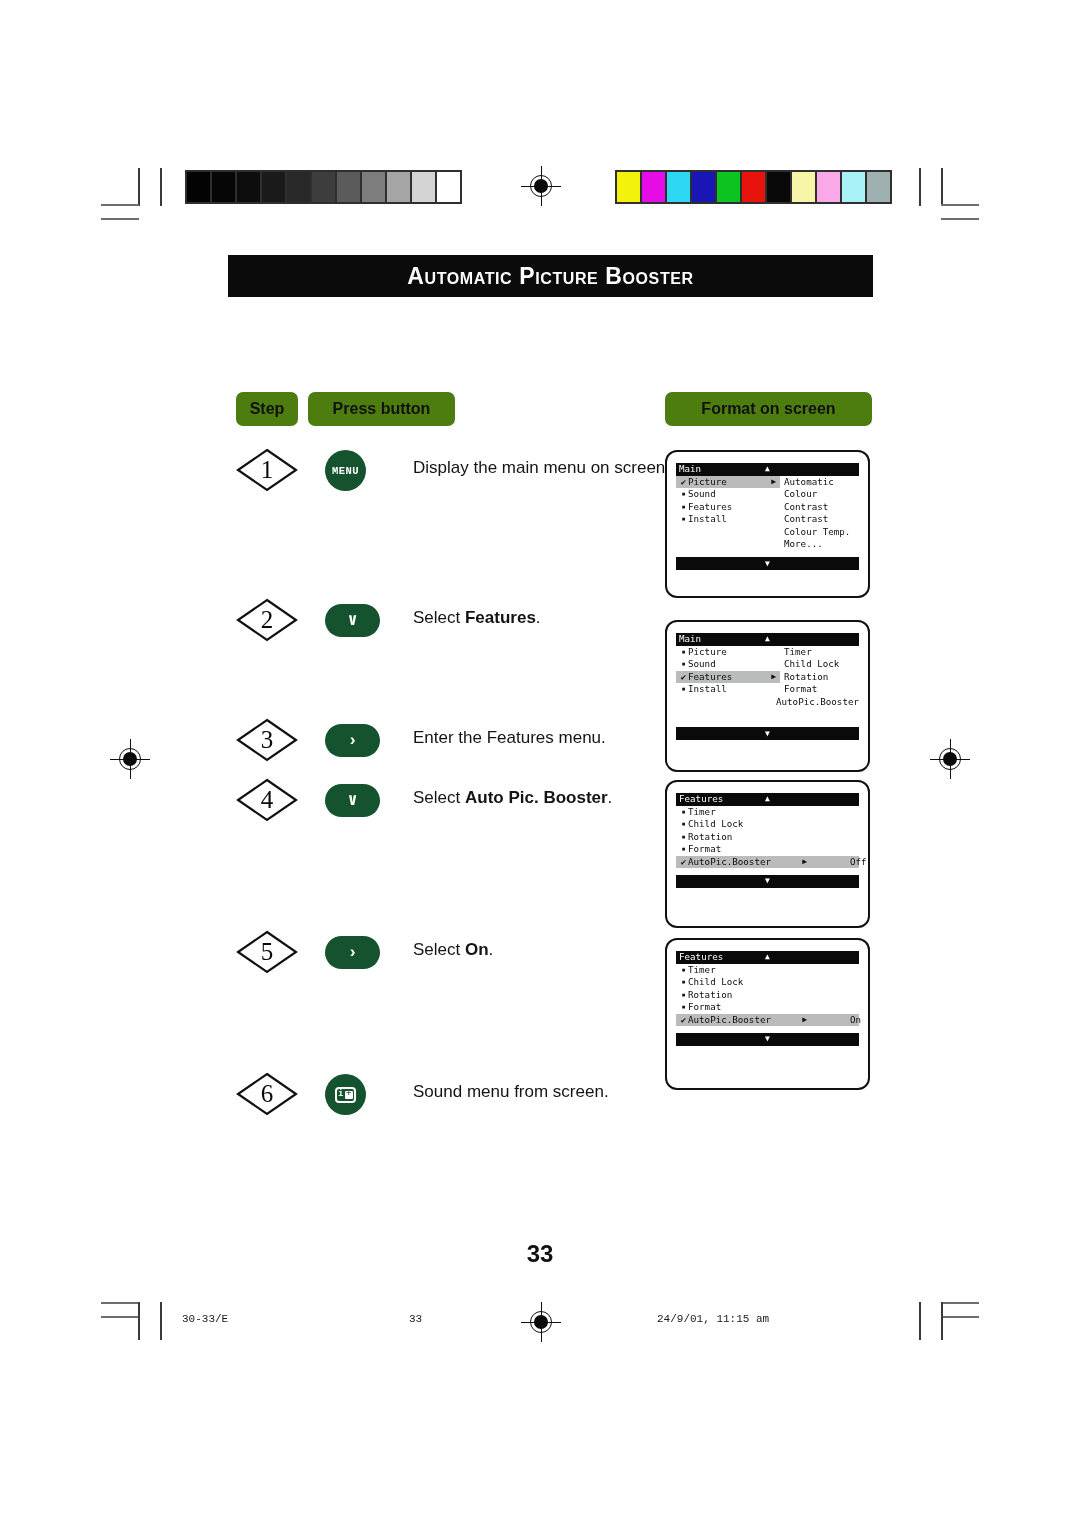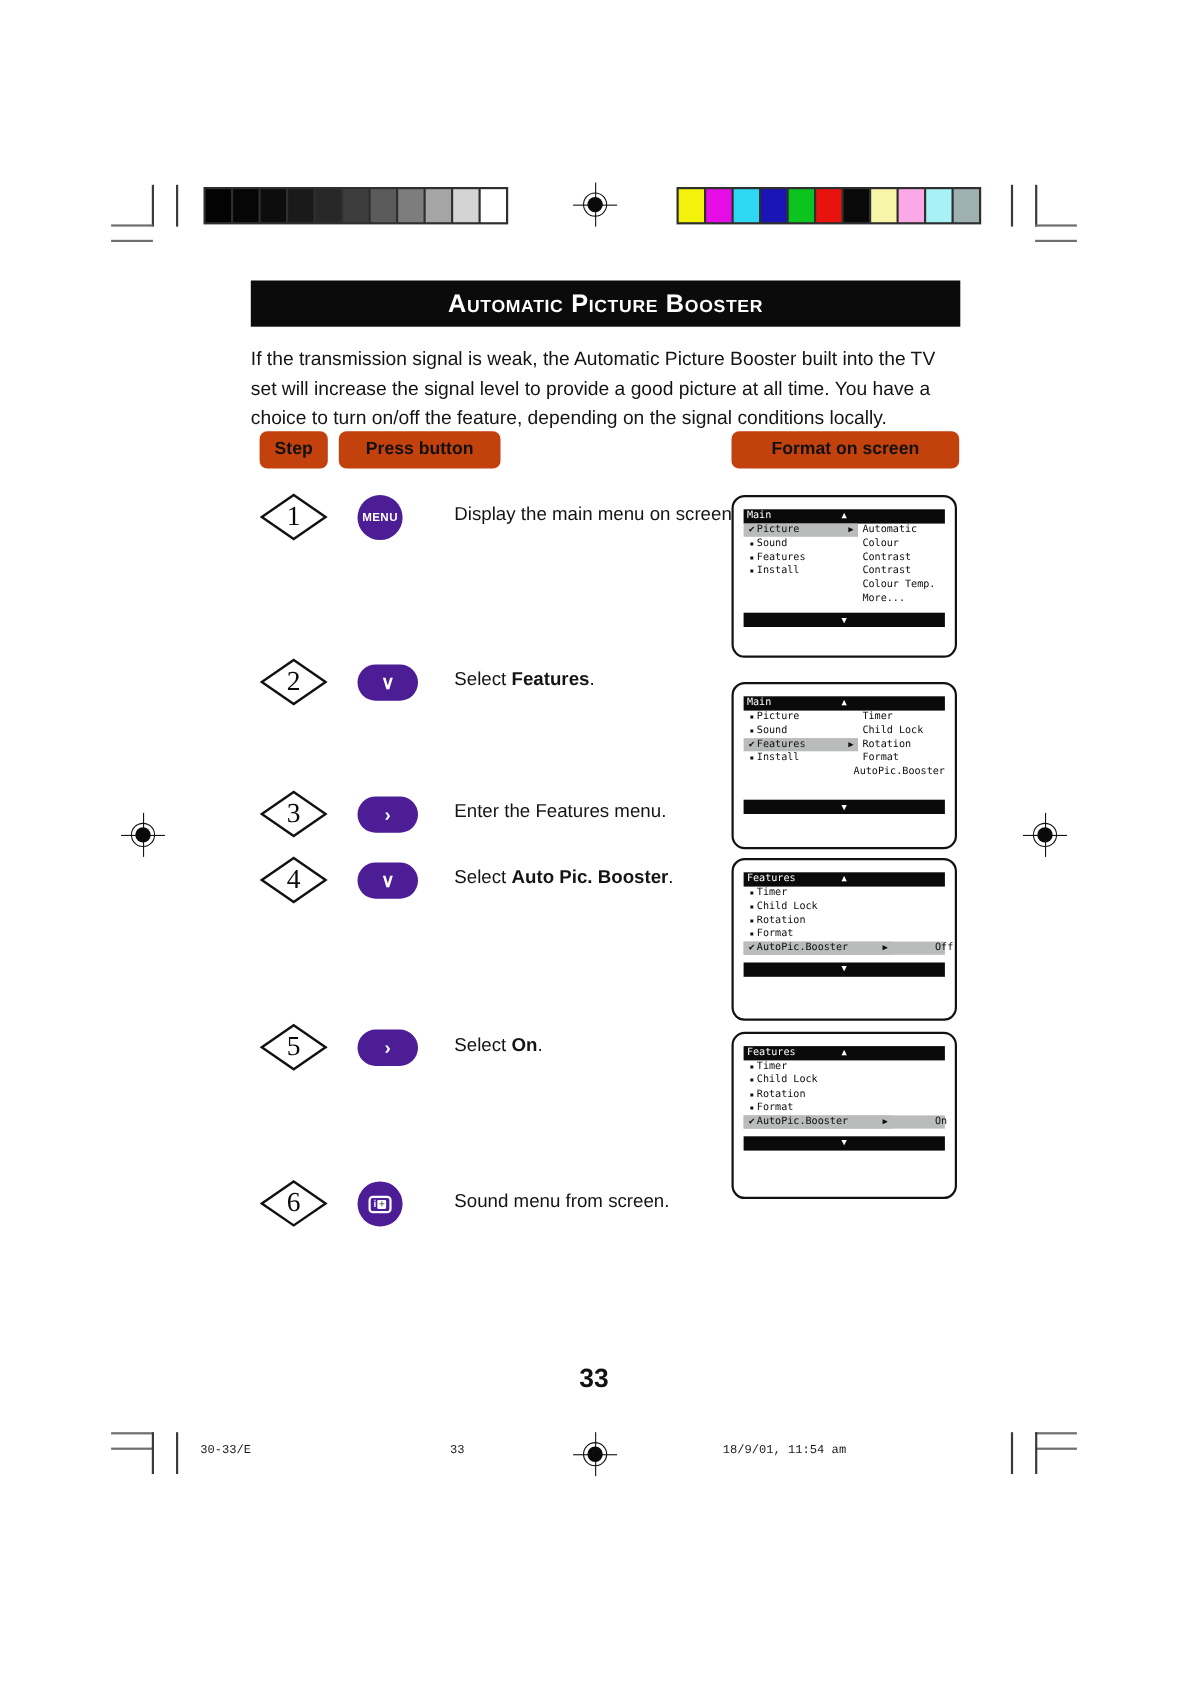--- a/index.html
+++ b/index.html
@@ -91,21 +91,21 @@
   
   .head-row {
     position: absolute;
     left: 228px;
     top: 392px;
     width: 645px;
     height: 34px;
   }
   .pill {
     position: absolute;
-    background: #c2410c;
+    background: #4d7c0f;
     border-radius: 7px;
     display: flex;
     align-items: center;
     justify-content: center;
     font-size: 16px;
     font-weight: bold;
     color: #111;
     height: 34px;
   }
   .pill-step  { left: 8px;   width: 62px; }
@@ -133,25 +133,26 @@
     align-items: center;
     justify-content: center;
     font-family: "Liberation Serif", serif;
     font-size: 25px;
     color: #0a0a0a;
   }
 
   .btn {
     position: absolute;
     left: 97px; top: 2px;
-    background: #4c1d95;
+    background: #14532d;
     color: #fff;
     display: flex;
     align-items: center;
     justify-content: center;
+    font-family: Liberation Mono, monospace;
   }
   .btn.round {
     width: 41px; height: 41px;
     border-radius: 50%;
     font-size: 10.5px;
     font-weight: bold;
     letter-spacing: 0.4px;
   }
   .btn.pillbtn {
     width: 55px; height: 33px;
@@ -367,21 +368,20 @@
     <div class="patch" style="background: rgb(247, 245, 168);"></div>
     <div class="patch" style="background: rgb(251, 168, 232);"></div>
     <div class="patch" style="background: rgb(168, 242, 247);"></div>
     <div class="patch" style="background: rgb(159, 176, 176);"></div>
   </div>
 
 <div class="content">
   <div class="title-bar">
     <span class="title-text">Automatic Picture Booster</span>
   </div>
-  <div class="intro">If the transmission signal is weak, the Automatic Picture Booster built into the TV set will increase the signal level to provide a good picture at all time. You have a choice to turn on/off the feature, depending on the signal conditions locally.</div>
 </div>
 
 <div class="head-row">
   <div class="pill pill-step">Step</div>
   <div class="pill pill-press">Press button</div>
   <div class="pill pill-res">Format on screen</div>
 </div>
 
 <div id="steps-host">
     <div class="step" style="top: 448px;">
@@ -645,13 +645,13 @@
         <div class="osd-bottom">
           <span>▼</span>
         </div>
       </div>
     </div>
   </div>
 
 <div class="page-no" style="top:1240px;">33</div>
 <div class="foot-text" style="left:182px; top:1313px;">30-33/E</div>
 <div class="foot-text" style="left:409px; top:1313px;">33</div>
-<div class="foot-text" style="left:657px; top:1313px;">18/9/01, 11:54 am</div>
+<div class="foot-text" style="left:657px; top:1313px;">24/9/01, 11:15 am</div>
 
 </body></html>

